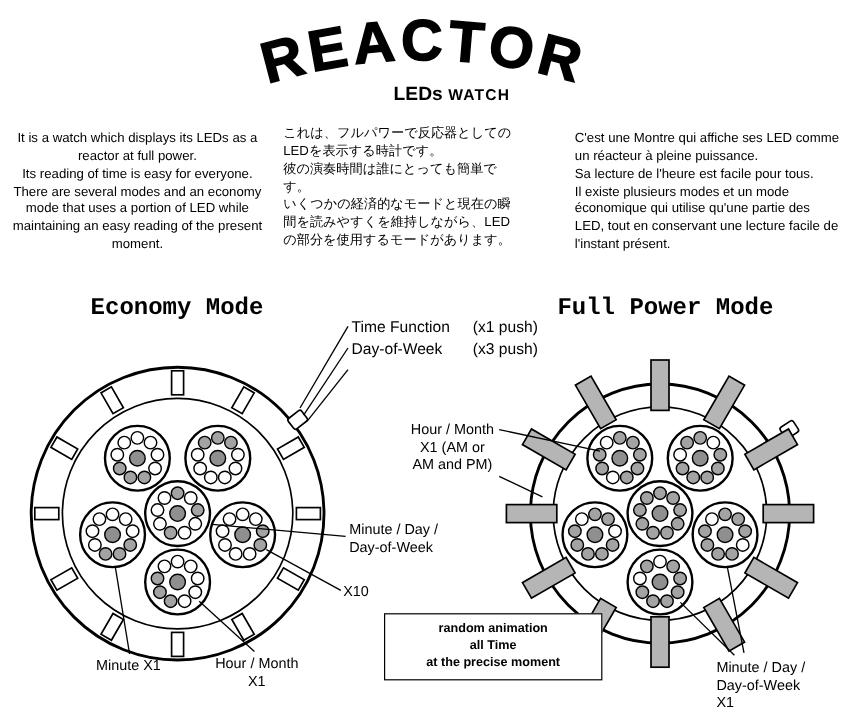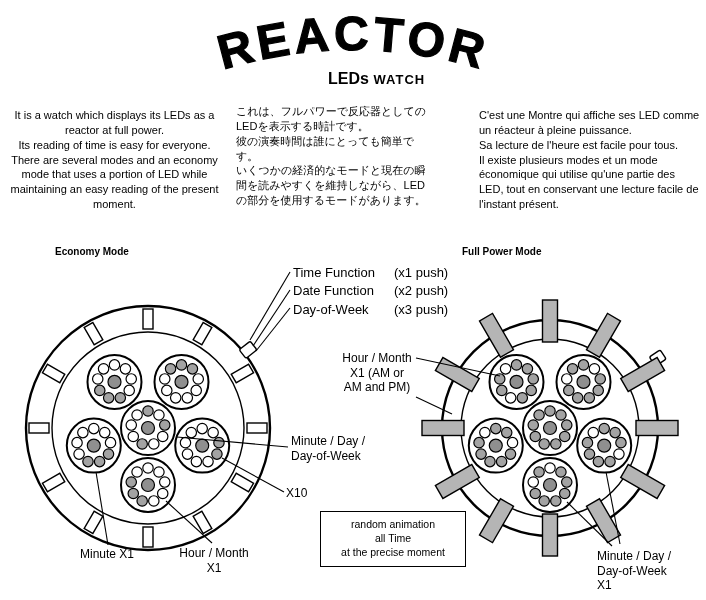--- a/index.html
+++ b/index.html
@@ -1,24 +1,24 @@
 <!DOCTYPE html>
 <html><head>
 <meta charset="utf-8">
 <style>
   html,body{margin:0;padding:0;background:#fff;}
   body{font-family:"Liberation Sans",sans-serif;color:#000;}
   .page{position:relative;width:706px;height:600px;background:#fff;overflow:hidden;}
   .abs{position:absolute;}
   .para{font-size:11px;line-height:1.35;white-space:pre-line;}
-  .mode-title{font-size:10px;font-weight:bold;text-align:left;}
+  .mode-title{font-size:20px;font-weight:bold;text-align:center;font-family:Liberation Mono, monospace;}
   .callout{font-size:12px;line-height:1.22;}
   .push-row{display:flex;font-size:13px;height:18.5px;align-items:center;}
   .push-label{width:101px;}
-  .note-box{border:1.3px solid #000;font-size:10.5px;line-height:1.32;text-align:center;padding:6px 4px;background:#fff;}
+  .note-box{border:1.3px solid #000;font-size:10.5px;line-height:1.32;text-align:center;padding:6px 22px;background:#fff;font-weight:bold;}
   .lines-svg{pointer-events:none;}
   .logo-sub{white-space:nowrap;}
 </style>
 </head>
 <body>
 
 <div class="page">
 
   <svg class="abs" style="left:180px;top:4px;" width="346" height="84" viewBox="0 0 346 84" xmlns="http://www.w3.org/2000/svg" xmlns:xlink="http://www.w3.org/1999/xlink">
     <defs>
@@ -228,24 +228,20 @@
       <line x1="620" y1="544" x2="606" y2="472"></line>
     </g>
   </svg>
 
   <div class="abs" style="left:293px;top:263px;">
     <div class="push-row">
       <span class="push-label">Time Function</span>
       <span>(x1 push)</span>
     </div>
     <div class="push-row">
-      <span class="push-label">Date Function</span>
-      <span>(x2 push)</span>
-    </div>
-    <div class="push-row">
       <span class="push-label">Day-of-Week</span>
       <span>(x3 push)</span>
     </div>
   </div>
 
   <div class="abs callout" style="left:336px;top:351px;width:82px;text-align:center;">
     <div>Hour / Month</div>
     <div>X1 (AM or</div>
     <div>AM and PM)</div>
   </div>

